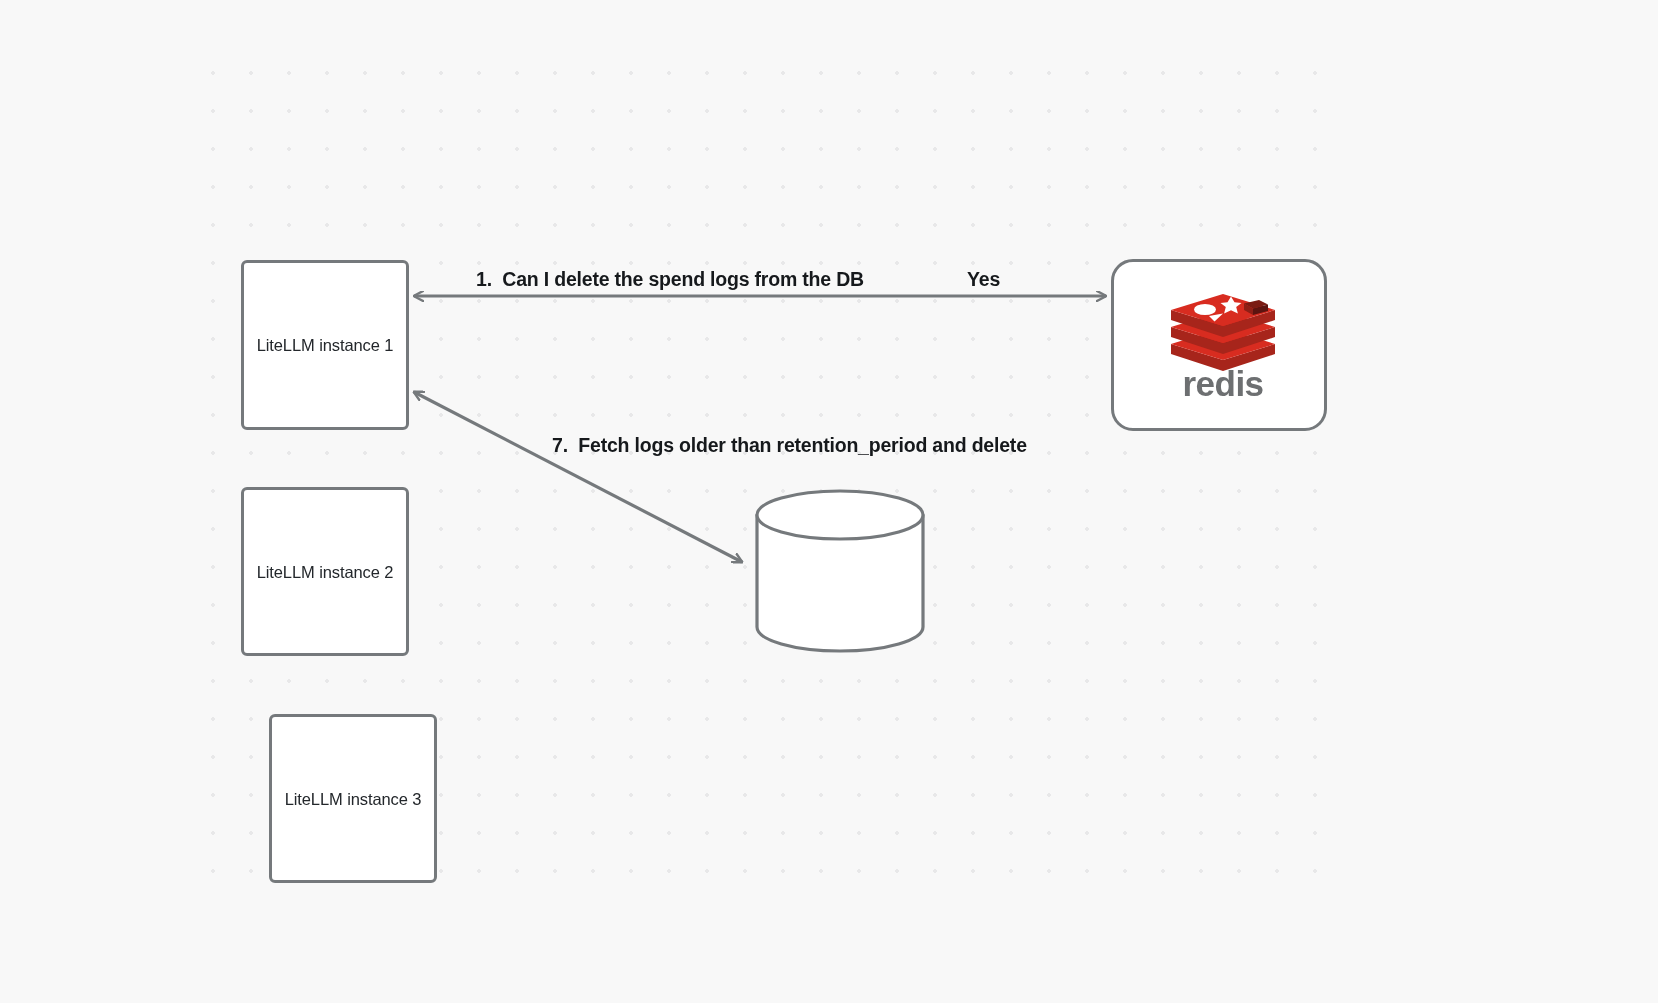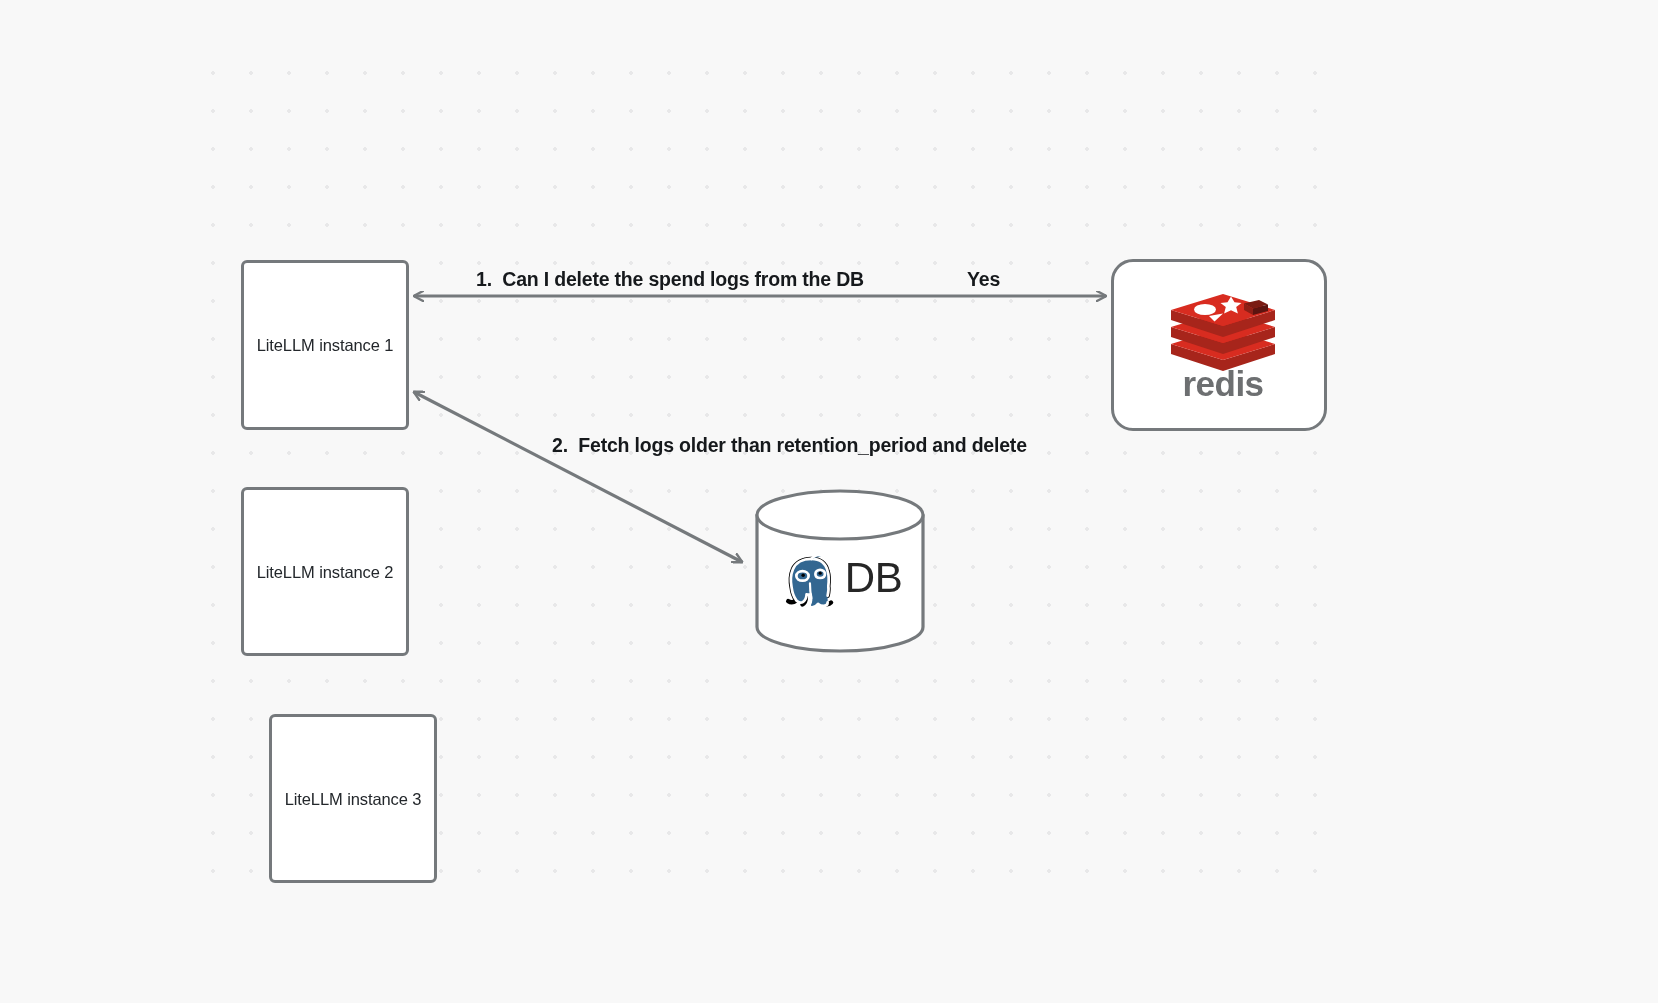--- a/index.html
+++ b/index.html
@@ -163,21 +163,21 @@
     <line x1="414" y1="296" x2="1106" y2="296" stroke="#75797c" stroke-width="3.2" marker-start="url(#arrow-start)" marker-end="url(#arrow-end)"></line>
 
       DB  (diagonal) --&gt;
     <line x1="414" y1="392" x2="742" y2="562" stroke="#75797c" stroke-width="3.2" marker-start="url(#arrow-start)" marker-end="url(#arrow-end)"></line>
   </svg>
 
   <div class="edge-label" id="edge-label-1">1.  Can I delete the spend logs from the DB</div>
 
   <div class="edge-label" id="edge-label-1b">Yes</div>
 
-  <div class="edge-label" id="edge-label-2">2.  Fetch logs older than retention_period and delete</div>
+  <div class="edge-label" id="edge-label-2">7.  Fetch logs older than retention_period and delete</div>
 
   <div class="node" id="node-litellm-1">
     <div class="node-label">LiteLLM instance 1</div>
   </div>
 
   <div class="node" id="node-litellm-2">
     <div class="node-label">LiteLLM instance 2</div>
   </div>
 
   <div class="node" id="node-litellm-3">
@@ -212,36 +212,15 @@
       <text x="66" y="110" text-anchor="middle" font-family="Liberation Sans, sans-serif" font-size="35" font-weight="bold" fill="#6d6f71" letter-spacing="-0.5">redis</text>
     </svg>
   </div>
 
   <div id="node-db">
     <svg id="db-shape" viewBox="0 0 174 164" xmlns="http://www.w3.org/2000/svg">
       <path d="M4 26 L4 138 A83 24 0 0 0 170 138 L170 26 Z" fill="#ffffff" stroke="#75797c" stroke-width="3.2" stroke-linejoin="round"></path>
       <ellipse cx="87" cy="26" rx="83" ry="24" fill="#ffffff" stroke="#75797c" stroke-width="3.2"></ellipse>
     </svg>
 
-    <div id="db-content">
-      <svg id="pg-elephant" viewBox="0 0 100 100" xmlns="http://www.w3.org/2000/svg">
-        <g stroke="#000000" stroke-width="6.5" stroke-linejoin="round" stroke-linecap="round" fill="none">
-          <path d="M73 76 c2-9 1-14 1-14 1-9 1-16-1-22 C70 28 61 22 49 22 c-13 0-23 6-27 15 -3 7-4 17-2 27 1 8 4 15 7 19"></path>
-          <path d="M55 74 c1 6 1 11-1 14"></path>
-          <path d="M41 78 c0 5-2 9-5 11"></path>
-          <path d="M27 83 c-4 3-9 3-12 1"></path>
-          <path d="M65 88 c4 2 10 1 13-2"></path>
-        </g>
-        <g stroke="#ffffff" stroke-width="4" stroke-linejoin="round" stroke-linecap="round" fill="#336791">
-          <path d="M73 76 c2-9 1-14 1-14 1-9 1-16-1-22 C70 28 61 22 49 22 c-13 0-23 6-27 15 -3 7-4 17-2 27 1 8 4 15 7 19 3 3 7 4 10 2 3-2 5-6 5-11 0 0 3 1 6 0 1 6 1 11-1 14 -1 3 0 5 3 5 4 0 7-2 9-5 2 2 5 3 8 3 4 0 6-2 6-5"></path>
-          <path d="M36 40 c-5 0-9 3-9 7 0 4 4 7 9 7 5 0 9-3 9-7 0-4-4-7-9-7Z"></path>
-          <path d="M62 38 c-4 0-7 3-7 6 0 4 3 6 7 6 4 0 7-2 7-6 0-3-3-6-7-6Z"></path>
-          <path d="M49 22 c4-5 11-7 17-5"></path>
-        </g>
-        <circle cx="37" cy="46" r="2.6" fill="#000000"></circle>
-        <circle cx="62" cy="43" r="2.4" fill="#000000"></circle>
-        <path d="M47 58 c0 8 1 16 2 22" stroke="#ffffff" stroke-width="3.2" fill="none" stroke-linecap="round"></path>
-      </svg>
-      <span id="db-text">DB</span>
-    </div>
   </div>
 
 </div>
 
 </body></html>

